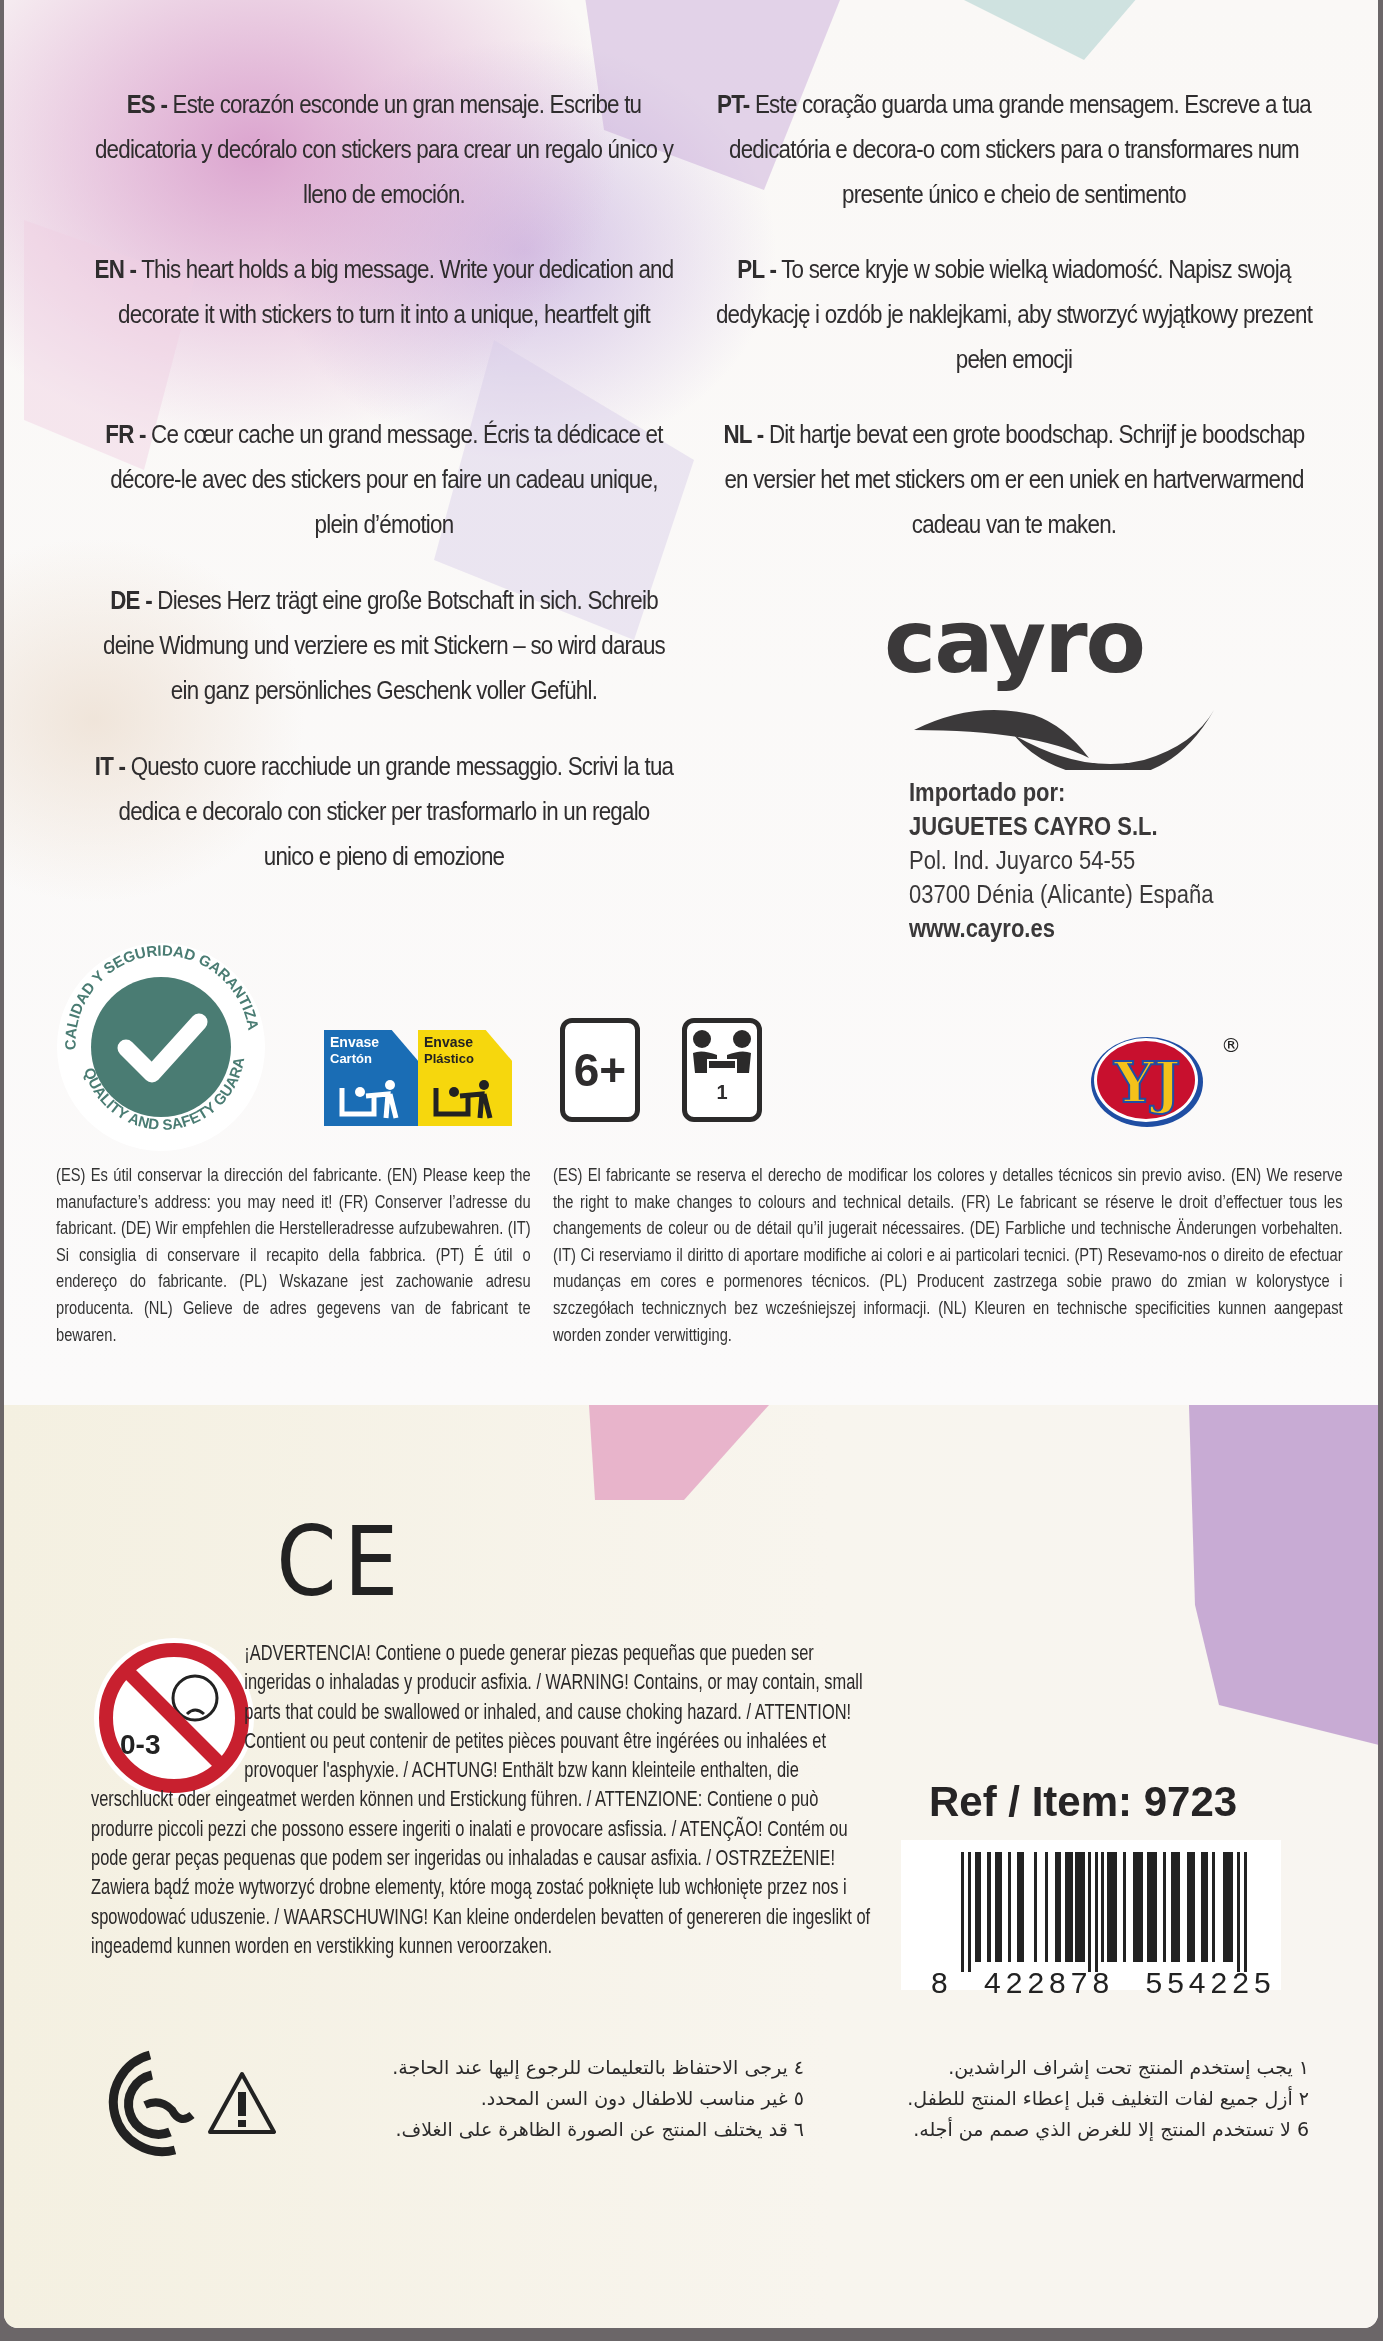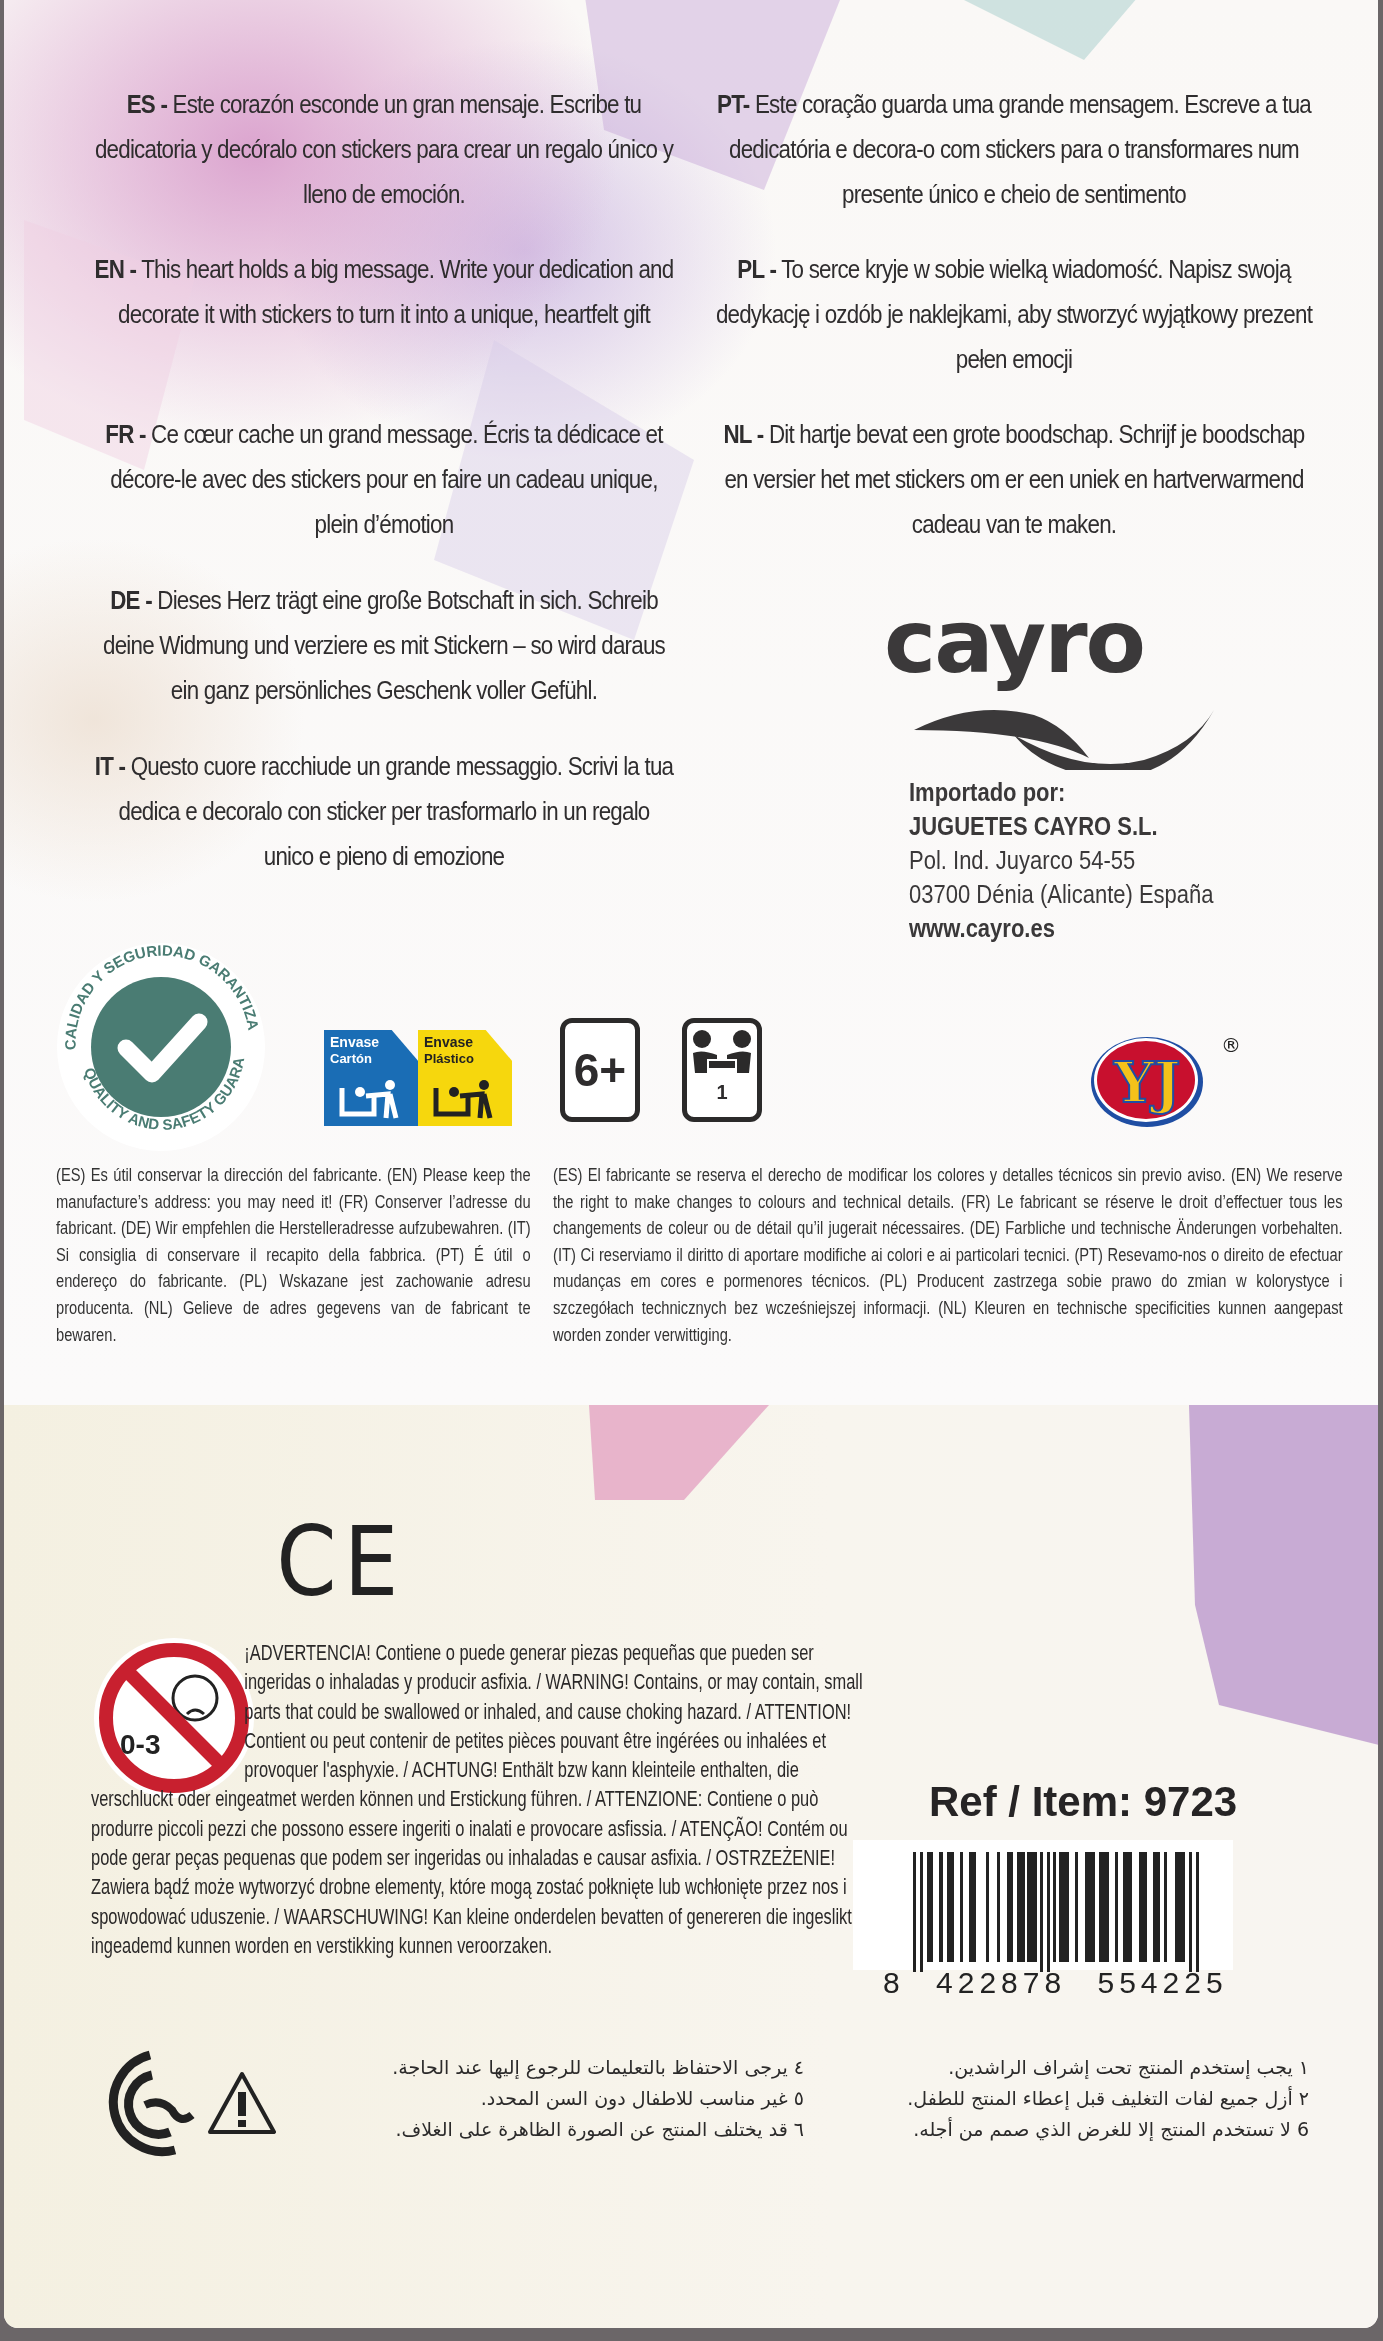--- a/index.html
+++ b/index.html
@@ -36,21 +36,21 @@
              background:#fff; top:1018px; }
   .yj { position:absolute; left:1085px; top:1030px; }
   .fine { position:absolute; font-size:17.5px; line-height:26.6px; color:#333; text-align:justify;
           transform:scaleX(0.84); transform-origin:left top; }
   .ce { position:absolute; left:265px; top:1506px; font-family:"DejaVu Sans", sans-serif; font-size:96px; color:#222;
         letter-spacing:8px; transform:scaleX(0.9); }
   .warn { position:absolute; left:87px; top:1638px; width:1080px; font-size:22.5px; line-height:29.3px; color:#2a2828;
           transform:scaleX(0.73); transform-origin:left top; }
   .warn .float { float:left; width:210px; height:120px; }
   .ref { position:absolute; left:925px; top:1778px; font-size:42px; font-weight:bold; color:#262425; }
-  .barcode { position:absolute; left:849px; top:1840px; width:380px; height:130px; background:#fff; }
+  .barcode { position:absolute; left:897px; top:1840px; width:380px; height:150px; background:#fff; }
   .barcode-digits { position:absolute; left:30px; top:126px; font-size:30px; letter-spacing:5px; color:#222; }
   .arabic { position:absolute; direction:rtl; font-family:"DejaVu Sans", sans-serif; font-size:19px; line-height:31px; color:#2b2a2a; }
 </style>
 </head>
 <body>
 
 <div class="box">
   <div class="top-panel">
     <svg class="shard" style="left:560px;top:-10px" width="300" height="240">
         <polygon points="20,0 280,0 200,200 40,140" fill="#c6a6d8"></polygon>

